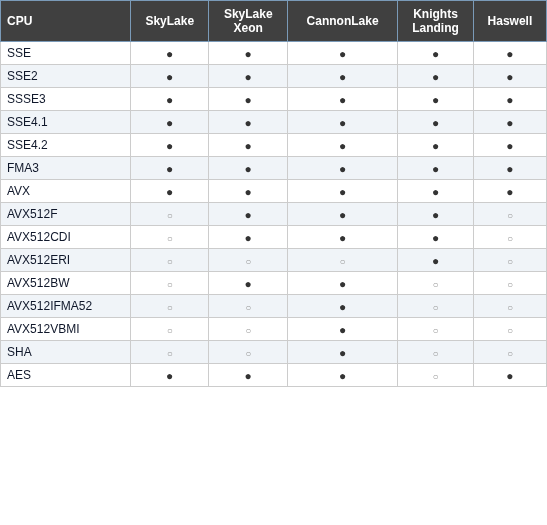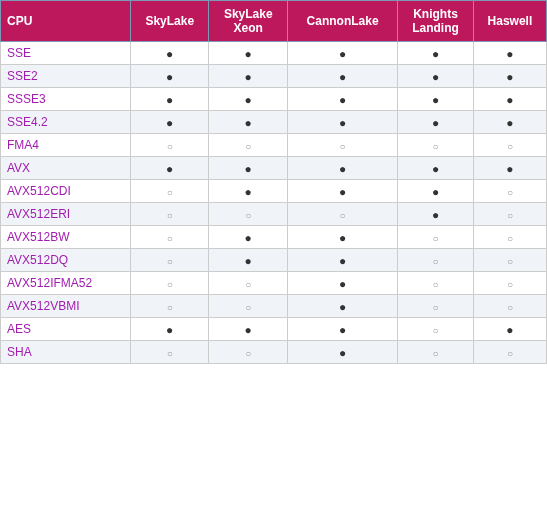--- a/index.html
+++ b/index.html
@@ -8,21 +8,21 @@
       font-size: 12px;
       background: #fff;
       width: 547px;
     }
     table {
       width: 547px;
       border-collapse: collapse;
       border: 1px solid #aaa;
     }
     thead tr th {
-      background-color: #be185d;
+      background-color: #404040;
       color: #fff;
       font-weight: bold;
       text-align: center;
       padding: 6px 4px;
       border: 1px solid #7a9ab8;
       font-size: 12px;
       vertical-align: middle;
     }
     thead tr th.cpu-header {
       text-align: left;
@@ -35,21 +35,21 @@
       padding: 3px 4px;
       vertical-align: middle;
       font-size: 14px;
       color: #333;
     }
     tbody tr td.row-label {
       text-align: left;
       padding-left: 6px;
       font-size: 12px;
       font-weight: normal;
-      color: #a21caf;
+      color: #0f172a;
     }
     tbody tr:nth-child(even) {
       background-color: #f0f4f8;
     }
     tbody tr:nth-child(odd) {
       background-color: #ffffff;
     }
     .filled-dot {
       color: #333;
       font-size: 12px;
@@ -92,44 +92,60 @@
       </tr>
       <tr>
         <td class="row-label">SSSE3</td>
         <td><span class="filled-dot">●</span></td>
         <td><span class="filled-dot">●</span></td>
         <td><span class="filled-dot">●</span></td>
         <td><span class="filled-dot">●</span></td>
         <td><span class="filled-dot">●</span></td>
       </tr>
       <tr>
+        <td class="row-label">SSE4.1</td>
+        <td><span class="filled-dot">●</span></td>
+        <td><span class="filled-dot">●</span></td>
+        <td><span class="filled-dot">●</span></td>
+        <td><span class="filled-dot">●</span></td>
+        <td><span class="filled-dot">●</span></td>
+      </tr>
+      <tr>
         <td class="row-label">SSE4.2</td>
         <td><span class="filled-dot">●</span></td>
         <td><span class="filled-dot">●</span></td>
         <td><span class="filled-dot">●</span></td>
         <td><span class="filled-dot">●</span></td>
         <td><span class="filled-dot">●</span></td>
       </tr>
       <tr>
-        <td class="row-label">FMA4</td>
-        <td><span class="empty-dot">○</span></td>
-        <td><span class="empty-dot">○</span></td>
-        <td><span class="empty-dot">○</span></td>
-        <td><span class="empty-dot">○</span></td>
-        <td><span class="empty-dot">○</span></td>
+        <td class="row-label">FMA3</td>
+        <td><span class="filled-dot">●</span></td>
+        <td><span class="filled-dot">●</span></td>
+        <td><span class="filled-dot">●</span></td>
+        <td><span class="filled-dot">●</span></td>
+        <td><span class="filled-dot">●</span></td>
       </tr>
       <tr>
         <td class="row-label">AVX</td>
         <td><span class="filled-dot">●</span></td>
         <td><span class="filled-dot">●</span></td>
         <td><span class="filled-dot">●</span></td>
         <td><span class="filled-dot">●</span></td>
         <td><span class="filled-dot">●</span></td>
       </tr>
       <tr>
+        <td class="row-label">AVX512F</td>
+        <td><span class="empty-dot">○</span></td>
+        <td><span class="filled-dot">●</span></td>
+        <td><span class="filled-dot">●</span></td>
+        <td><span class="filled-dot">●</span></td>
+        <td><span class="empty-dot">○</span></td>
+      </tr>
+      <tr>
         <td class="row-label">AVX512CDI</td>
         <td><span class="empty-dot">○</span></td>
         <td><span class="filled-dot">●</span></td>
         <td><span class="filled-dot">●</span></td>
         <td><span class="filled-dot">●</span></td>
         <td><span class="empty-dot">○</span></td>
       </tr>
       <tr>
         <td class="row-label">AVX512ERI</td>
         <td><span class="empty-dot">○</span></td>
@@ -140,53 +156,45 @@
       </tr>
       <tr>
         <td class="row-label">AVX512BW</td>
         <td><span class="empty-dot">○</span></td>
         <td><span class="filled-dot">●</span></td>
         <td><span class="filled-dot">●</span></td>
         <td><span class="empty-dot">○</span></td>
         <td><span class="empty-dot">○</span></td>
       </tr>
       <tr>
-        <td class="row-label">AVX512DQ</td>
-        <td><span class="empty-dot">○</span></td>
-        <td><span class="filled-dot">●</span></td>
-        <td><span class="filled-dot">●</span></td>
-        <td><span class="empty-dot">○</span></td>
-        <td><span class="empty-dot">○</span></td>
-      </tr>
-      <tr>
         <td class="row-label">AVX512IFMA52</td>
         <td><span class="empty-dot">○</span></td>
         <td><span class="empty-dot">○</span></td>
         <td><span class="filled-dot">●</span></td>
         <td><span class="empty-dot">○</span></td>
         <td><span class="empty-dot">○</span></td>
       </tr>
       <tr>
         <td class="row-label">AVX512VBMI</td>
         <td><span class="empty-dot">○</span></td>
         <td><span class="empty-dot">○</span></td>
         <td><span class="filled-dot">●</span></td>
         <td><span class="empty-dot">○</span></td>
         <td><span class="empty-dot">○</span></td>
       </tr>
       <tr>
+        <td class="row-label">SHA</td>
+        <td><span class="empty-dot">○</span></td>
+        <td><span class="empty-dot">○</span></td>
+        <td><span class="filled-dot">●</span></td>
+        <td><span class="empty-dot">○</span></td>
+        <td><span class="empty-dot">○</span></td>
+      </tr>
+      <tr>
         <td class="row-label">AES</td>
         <td><span class="filled-dot">●</span></td>
         <td><span class="filled-dot">●</span></td>
         <td><span class="filled-dot">●</span></td>
         <td><span class="empty-dot">○</span></td>
         <td><span class="filled-dot">●</span></td>
-      </tr>
-      <tr>
-        <td class="row-label">SHA</td>
-        <td><span class="empty-dot">○</span></td>
-        <td><span class="empty-dot">○</span></td>
-        <td><span class="filled-dot">●</span></td>
-        <td><span class="empty-dot">○</span></td>
-        <td><span class="empty-dot">○</span></td>
       </tr>
     </tbody>
 </table>
 
 </body></html>

